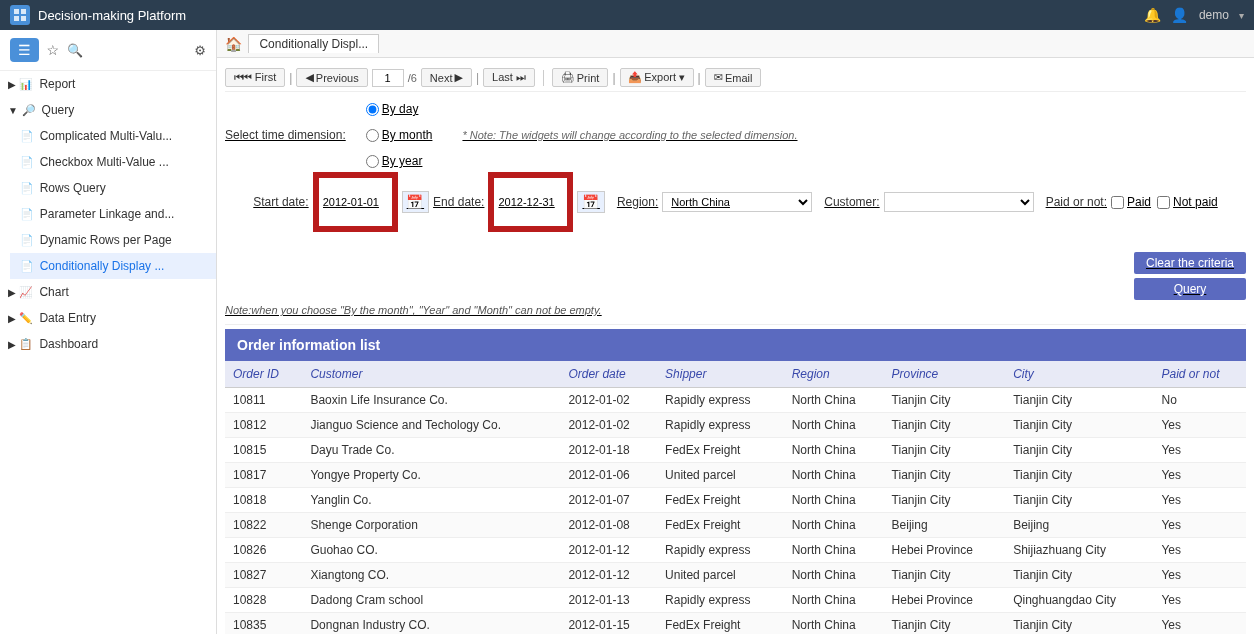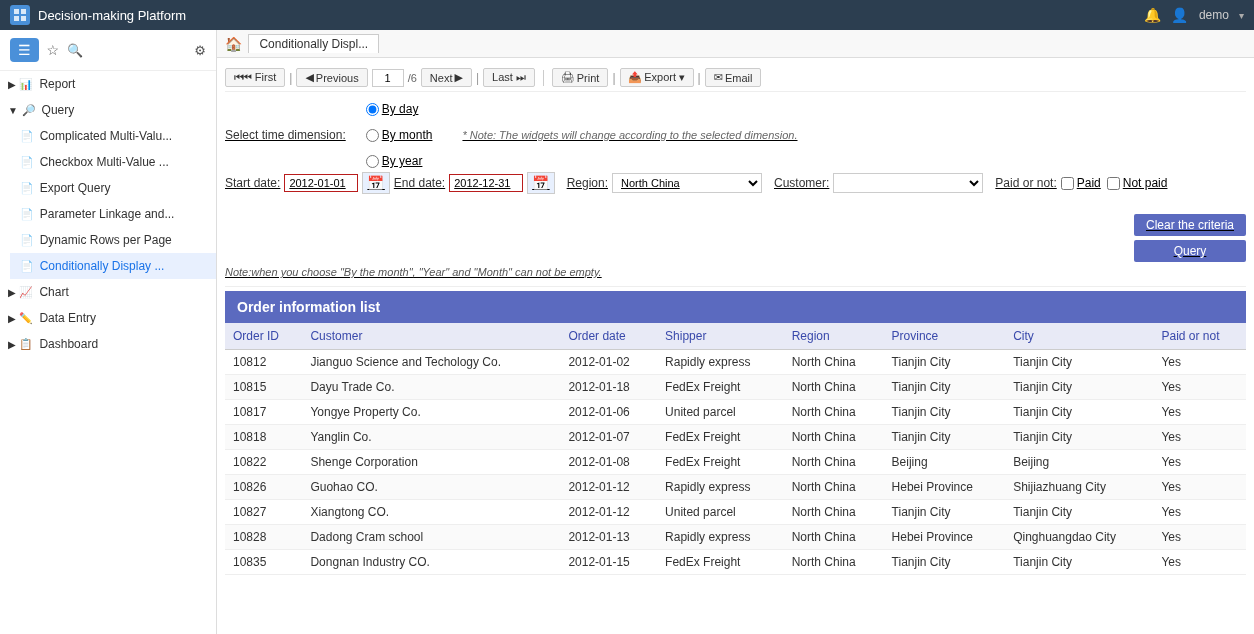--- a/index.html
+++ b/index.html
@@ -151,24 +151,24 @@
       gap: 20px;
       margin-bottom: 4px;
       flex-wrap: wrap;
       text-decoration: underline;
     }
     .filter-label { font-size: 12px; color: #333; }
     .filter-note { font-size: 11px; color: #888; }
     .radio-group { display: flex; gap: 12px; flex-direction: column; }
     .radio-option { display: flex; align-items: center; gap: 3px; font-size: 12px; cursor: pointer; }
     .date-input {
-      border: 1px solid #b91c1c;
-      padding: 2px 4px;
+      border: 6px solid #b91c1c;
+      padding: 18px 4px;
       font-size: 11px;
-      width: 74px;
+      width: 85px;
     }
     .cal-btn {
       border: 1px solid #ccc;
       background: #e8f0fe;
       padding: 2px 4px;
       cursor: pointer;
       font-size: 11px;
     }
     .filter-select {
       border: 1px solid #ccc;
@@ -209,20 +209,21 @@
       font-size: 12px;
     }
     .data-table th {
       background: #e8eaf6;
       color: #3949ab;
       padding: 6px 8px;
       text-align: left;
       border-bottom: 1px solid #ccc;
       font-weight: normal;
       white-space: nowrap;
+      font-style: italic;
     }
     .data-table td {
       padding: 5px 8px;
       border-bottom: 1px solid #eee;
       color: #333;
     }
     .data-table tr:nth-child(even) td { background: #fafafa; }
 
     .filter-actions {
       display: flex;
@@ -277,21 +278,21 @@
       <div class="sidebar-item">
         <span class="item-icon">📄</span>
         <span>Complicated Multi-Valu...</span>
       </div>
       <div class="sidebar-item">
         <span class="item-icon">📄</span>
         <span>Checkbox Multi-Value ...</span>
       </div>
       <div class="sidebar-item">
         <span class="item-icon">📄</span>
-        <span>Export Query</span>
+        <span>Rows Query</span>
       </div>
       <div class="sidebar-item">
         <span class="item-icon">📄</span>
         <span>Parameter Linkage and...</span>
       </div>
       <div class="sidebar-item">
         <span class="item-icon">📄</span>
         <span>Dynamic Rows per Page</span>
       </div>
       <div class="sidebar-item active">
@@ -379,21 +380,21 @@
               <span>By month</span>
             </label>
             <label class="radio-option">
               <input type="radio" name="timedim" style="">
               <span>By year</span>
             </label>
           </div>
           <span class="filter-note" style="color:#666;font-style:italic;margin-left:10px;">* Note: The widgets will change according to the selected dimension.</span>
         </div>
 
-        <div class="filter-row" style="align-items:center;">
+        <div class="filter-row" style="align-items:center;flex-direction:column;">
           <div style="display:flex;align-items:center;gap:4px;flex-wrap:wrap;">
             <span class="filter-label">Start date:</span>
             <input class="date-input" type="text" value="2012-01-01" style="">
             <button class="cal-btn" style="font-size:14px;">📅</button>
             <span class="filter-label">End date:</span>
             <input class="date-input" type="text" value="2012-12-31" style="">
             <button class="cal-btn" style="font-size:14px;">📅</button>
 
             <span class="filter-label" style="margin-left:8px;">Region:</span>
             <select class="filter-select filter-select-wide">
@@ -440,20 +441,30 @@
               <th>Customer</th>
               <th>Order date</th>
               <th>Shipper</th>
               <th>Region</th>
               <th>Province</th>
               <th>City</th>
               <th>Paid or not</th>
             </tr>
           </thead>
           <tbody id="table-body">
+          <tr>
+                <td>10811</td>
+                <td>Baoxin Life Insurance Co.</td>
+                <td>2012-01-02</td>
+                <td>Rapidly express</td>
+                <td>North China</td>
+                <td>Tianjin City</td>
+                <td>Tianjin City</td>
+                <td>No</td>
+              </tr>
               <tr>
                 <td>10812</td>
                 <td>Jianguo Science and Techology Co.</td>
                 <td>2012-01-02</td>
                 <td>Rapidly express</td>
                 <td>North China</td>
                 <td>Tianjin City</td>
                 <td>Tianjin City</td>
                 <td>Yes</td>
               </tr>

